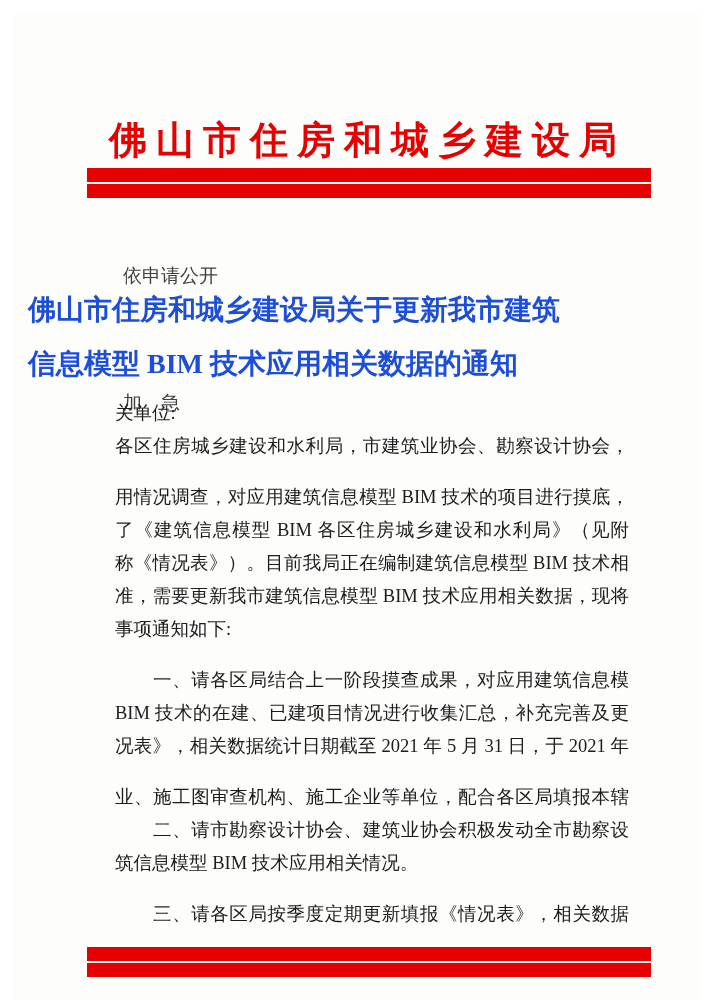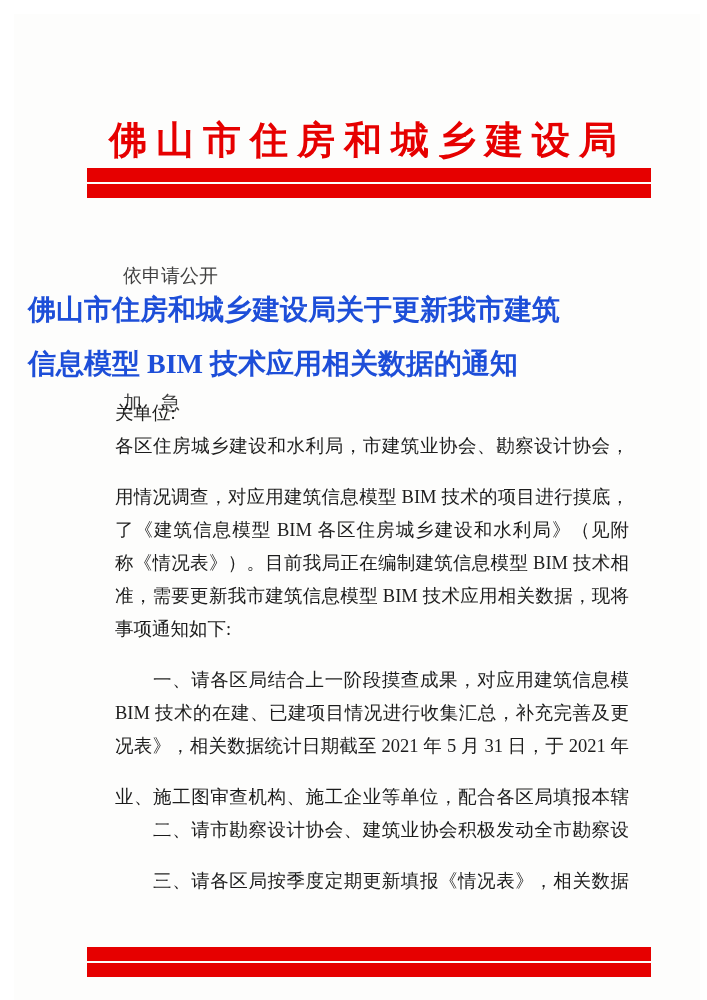--- a/index.html
+++ b/index.html
@@ -112,20 +112,21 @@
 
     <div class="para">
       <div class="line full">　　一、请各区局结合上一阶段摸查成果，对应用建筑信息模型</div>
       <div class="line full">BIM 技术的在建、已建项目情况进行收集汇总，补充完善及更新《情</div>
       <div class="line full">况表》，相关数据统计日期截至 2021 年 5 月 31 日，于 2021 年 6</div>
     </div>
 
     <div class="para">
       <div class="line full">业、施工图审查机构、施工企业等单位，配合各区局填报本辖区建</div>
       <div class="line full">　　二、请市勘察设计协会、建筑业协会积极发动全市勘察设计企</div>
+      <div class="line last">筑信息模型 BIM 技术应用相关情况。</div>
     </div>
 
     <div class="para">
       <div class="line full">　　三、请各区局按季度定期更新填报《情况表》，相关数据统计</div>
     </div>
 
   </div>
 
   <div class="rule rule-bottom">
       <i class="r1"></i>

